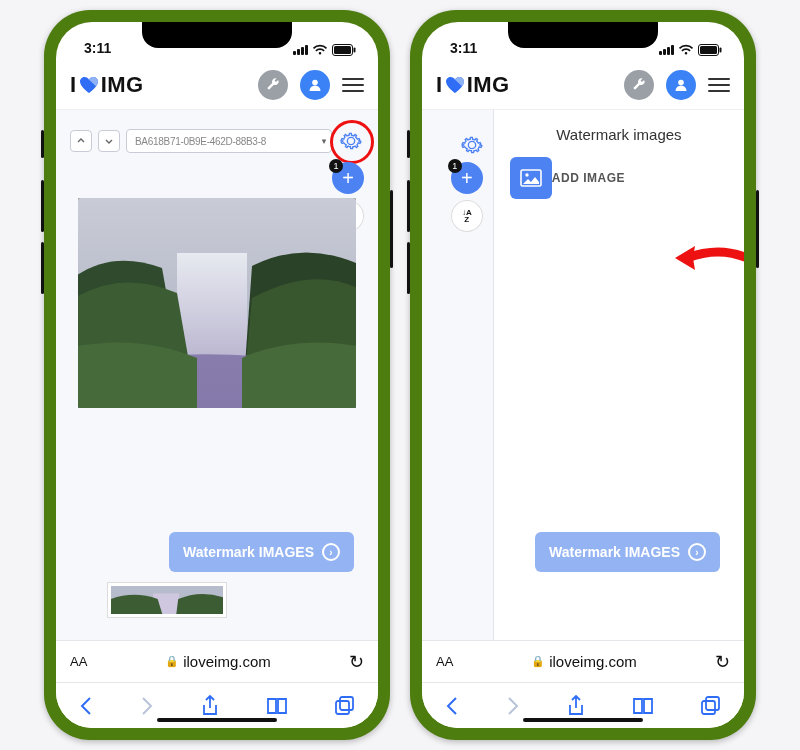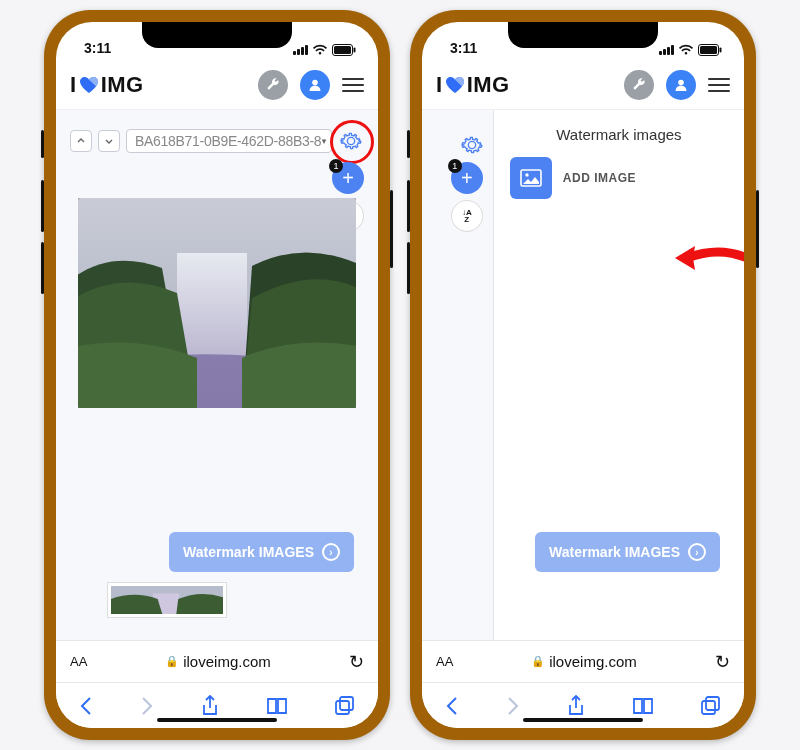--- a/index.html
+++ b/index.html
@@ -9,21 +9,21 @@
     width: 800px;
     height: 750px;
     display: flex;
     justify-content: center;
     align-items: center;
     gap: 20px;
   }
   .phone {
     width: 346px;
     height: 730px;
-    background: #a16207;
+    background: #4d7c0f;
     border-radius: 46px;
     padding: 12px;
     position: relative;
     box-shadow: 0 2px 6px rgba(0,0,0,.25);
   }
   .screen {
     width: 100%;
     height: 100%;
     background: #fff;
     border-radius: 36px;
@@ -95,21 +95,21 @@
     display:flex; align-items:center; gap:6px;
     padding:18px 14px 0 14px;
   }
   .tiny-btn {
     width:22px;height:22px;border:1px solid #c9cbd6;border-radius:4px;
     display:flex;align-items:center;justify-content:center;font-size:10px;color:#555;background:#fff;
   }
   .file-select {
     flex:1; height:24px; border:1px solid #c9cbd6; border-radius:4px;
     background:#fff; display:flex; align-items:center; padding:0 18px 0 8px;
-    font-size:14px; letter-spacing:-0.3px; color:#888; position:relative;
+    font-size:10px; letter-spacing:-0.3px; color:#888; position:relative;
     overflow:hidden; white-space:nowrap;
     text-overflow: clip;
   }
   .file-select::after { content:"▾"; position:absolute; right:5px; color:#666; font-size:9px;}
   .gear-btn {
     width:26px;height:26px;display:flex;align-items:center;justify-content:center;
   }
   .highlight-ring {
     position:absolute;
     width:44px;height:44px;border:3px solid #e11;border-radius:50%;
@@ -203,21 +203,21 @@
     width:78%; background:#fff;
     border-left:1px solid #e3e5ee;
     display:flex; flex-direction:column;
   }
   .panel-title {
     text-align:center; font-size:15px; color:#333; font-weight:500;
     padding:16px 0 14px 0;
   }
   .panel-items { padding:0 16px; display:flex; flex-direction:column; gap:14px;}
   .panel-item {
-    display:flex; align-items:center; gap:11px;
+    display:flex; align-items:center; gap:0;
     font-size:12px; letter-spacing:0.5px; color:#555; font-weight:600;
   }
   .panel-item .ico {
     width:42px;height:42px;border-radius:6px;
     display:flex;align-items:center;justify-content:center;
   }
   .ico.fill { background:#4d82f3; color:#fff; }
   .ico.out { border:2px solid #6f96f0; color:#6f96f0; background:#fff; }
 
   .left-peek {

